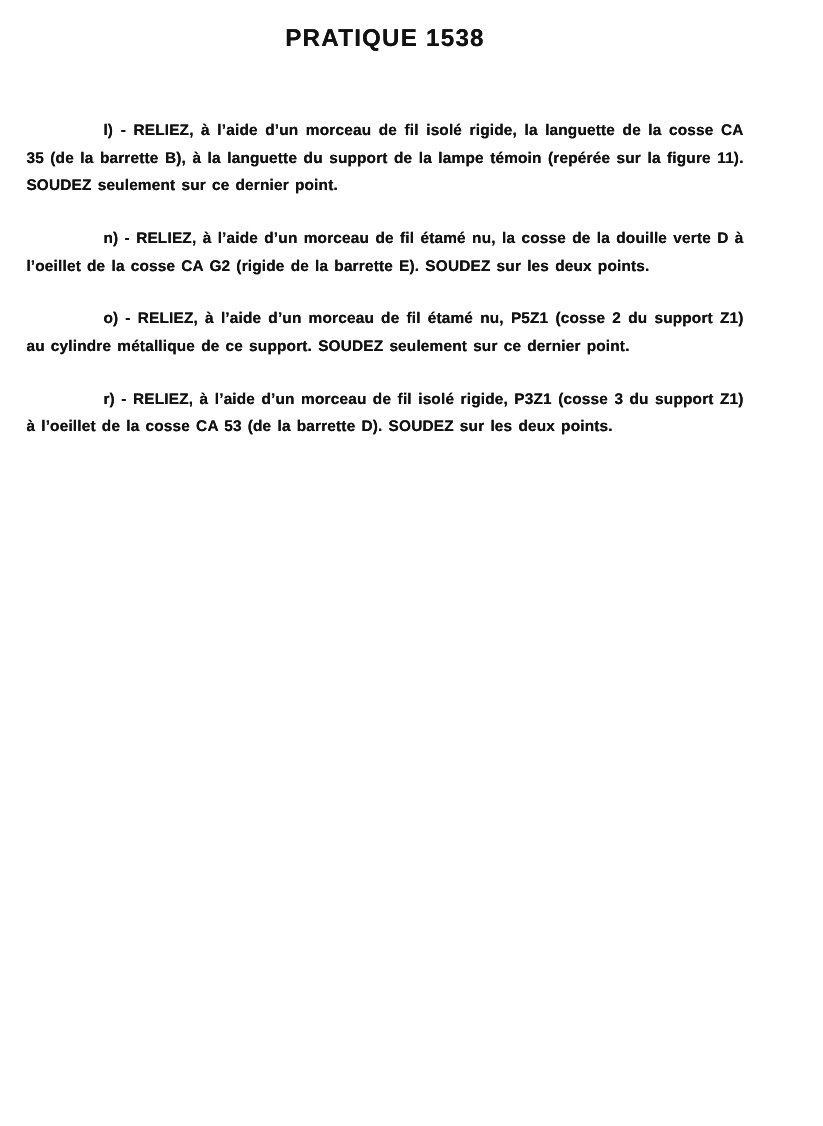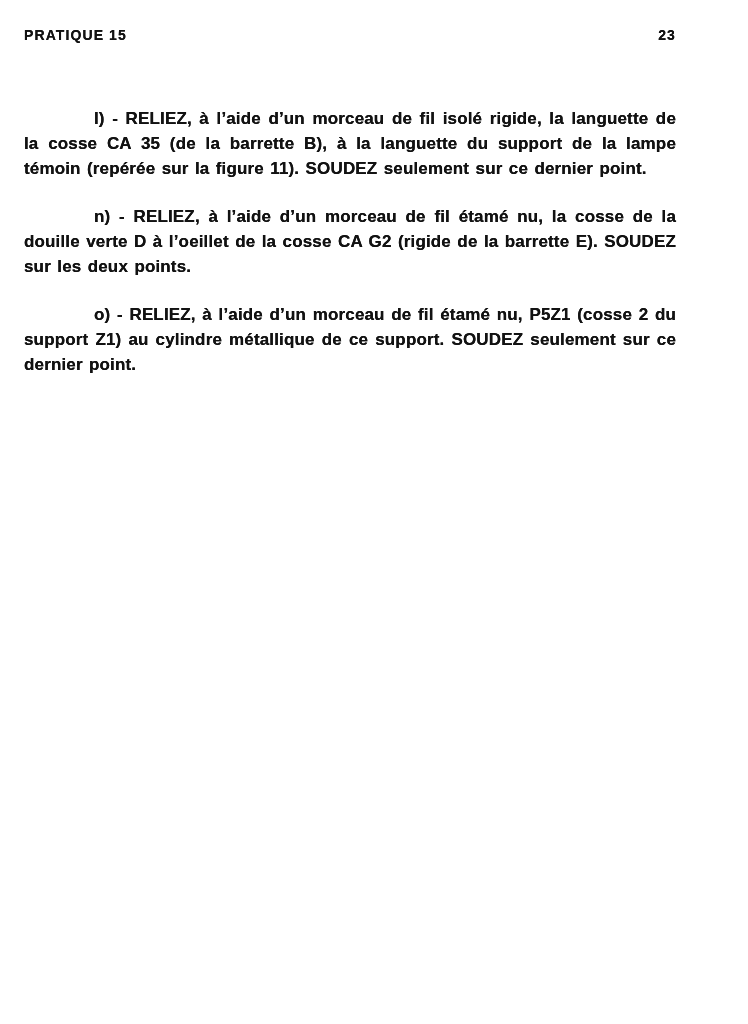--- a/index.html
+++ b/index.html
@@ -14,60 +14,61 @@
     height: 1024px;
     background: #ffffff;
     color: #121212;
     font-family: "Liberation Sans", sans-serif;
     font-weight: 700;
     padding: 25px 72px 0 24px;
     overflow: hidden;
   }
   .page-header {
     display: flex;
-    justify-content: space-between;
+    justify-content: center;
     align-items: baseline;
-    font-size: 14px;
+    font-size: 22px;
     line-height: 20px;
     letter-spacing: 1.1px;
     text-shadow: 0 0 0.5px currentColor;
   }
   .page-body {
     margin-top: 61px;
   }
   .page-body p {
     margin: 0 0 23px 0;
-    font-size: 17px;
+    font-size: 14px;
     line-height: 25px;
     text-align: justify;
     text-indent: 70px;
     letter-spacing: 0.15px;
     word-spacing: 1.5px;
     text-shadow: 0 0 0.5px currentColor;
   }
   .page-body p.continuation {
     
     text-indent: 70px;
   }
 </style>
 </head>
 <body>
 
 <div class="page">
   <header class="page-header">
     <span>PRATIQUE 15</span>
-    <span>23</span>
+    <span>38</span>
   </header>
 
   <main class="page-body">
     <p>l) - RELIEZ, à l’aide d’un morceau de fil isolé rigide, la languette de la cosse CA 35 (de la barrette B), à la languette du support de la lampe témoin (repérée sur la figure 11). SOUDEZ seulement sur ce dernier point.</p>
 
 
 
     <p>n) - RELIEZ, à l’aide d’un morceau de fil étamé nu, la cosse de la douille verte D à l’oeillet de la cosse CA G2 (rigide de la barrette E). SOUDEZ sur les deux points.</p>
 
     <p>o) - RELIEZ, à l’aide d’un morceau de fil étamé nu, P5Z1 (cosse 2 du support Z1) au cylindre métallique de ce support. SOUDEZ seulement sur ce dernier point.</p>
 
 
 
+    <p>r) - RELIEZ, à l’aide d’un morceau de fil isolé rigide, P3Z1 (cosse 3 du support Z1) à l’oeillet de la cosse CA 53 (de la barrette D). SOUDEZ sur les deux points.</p>
 
   </main>
 </div>
 
 </body></html>

